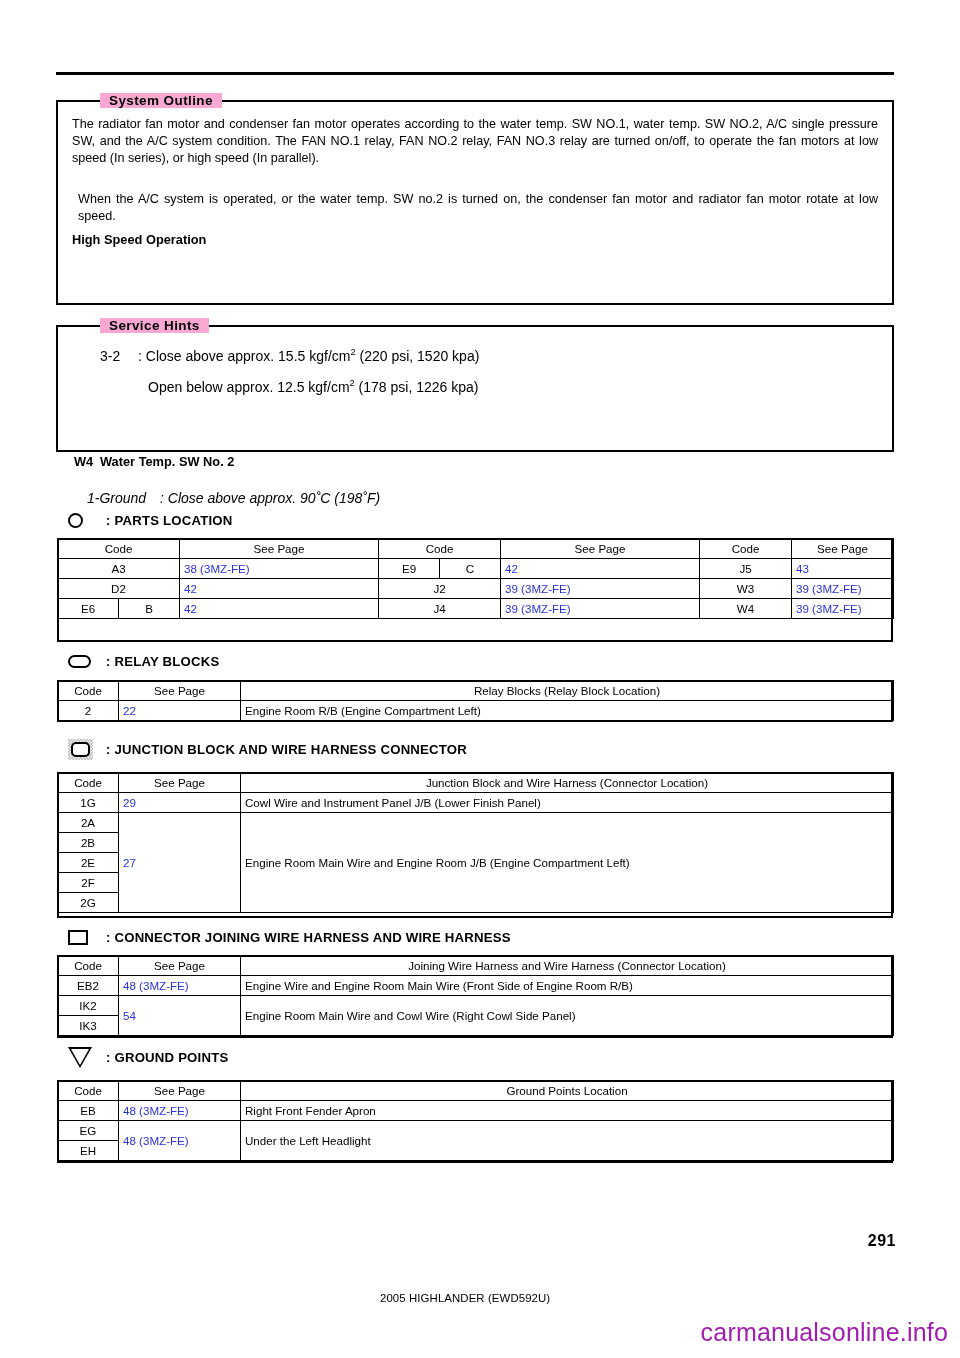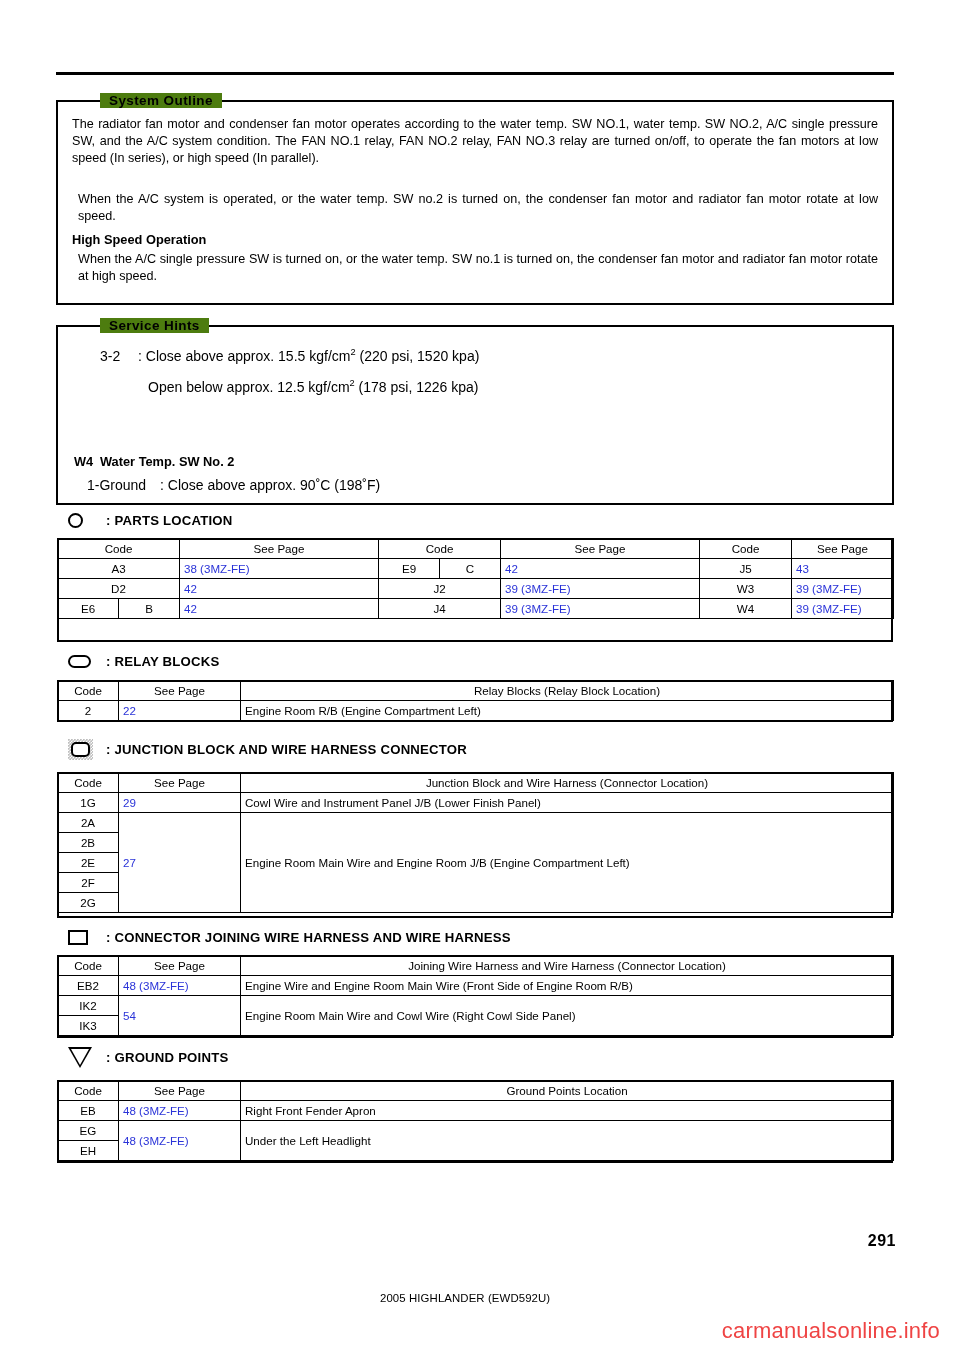--- a/index.html
+++ b/index.html
@@ -37,31 +37,31 @@
   .legend-box {
     position: absolute;
     border: 2px solid #000;
     box-sizing: border-box;
     background: #fff;
   }
   .legend-title {
     position: absolute;
     top: -9px;
     left: 42px;
-    background: #4d7c0f;
+    background: #f9a8d4;
     padding: 0 9px;
     font-size: 13.5px;
     font-weight: bold;
     letter-spacing: 0.4px;
     white-space: nowrap;
   }
   
 
   #system-outline-box { left: 56px; top: 100px; width: 838px; height: 205px; }
-  #service-hints-box  { left: 56px; top: 325px; width: 838px; height: 180px; }
+  #service-hints-box  { left: 56px; top: 325px; width: 838px; height: 127px; }
 
   .para {
     font-size: 12.6px;
     line-height: 17px;
     text-align: justify;
     margin: 0;
   }
   .para-wrap { position: absolute; left: 14px; right: 14px; }
 
   .sub-head {
@@ -204,24 +204,24 @@
   }
   .footer-note {
     position: absolute;
     left: 380px;
     top: 1292px;
     font-size: 11.4px;
     letter-spacing: 0.1px;
   }
   .watermark {
     position: absolute;
-    right: 20px;
+    right: 12px;
     top: 1318px;
-    font-size: 22px;
-    color: #ef4444;
+    font-size: 25px;
+    color: #a21caf;
     letter-spacing: 0.2px;
   }
 </style>
 </head>
 <body>
 
 <div class="page">
 
   <div class="top-rule"></div>
 
@@ -230,43 +230,40 @@
 
     <div class="para-wrap" style="top:14px;">
       <p class="para">The radiator fan motor and condenser fan motor operates according to the water temp. SW NO.1, water temp. SW NO.2, A/C single pressure SW, and the A/C system condition. The FAN NO.1 relay, FAN NO.2 relay, FAN NO.3 relay are turned on/off, to operate the fan motors at low speed (In series), or high speed (In parallel).</p>
     </div>
     <div class="para-wrap" style="top:89px; left:20px; right:14px;">
       <p class="para">When the A/C system is operated, or the water temp. SW no.2 is turned on, the condenser fan motor and radiator fan motor rotate at low speed.</p>
     </div>
     <div class="para-wrap" style="top:130px;">
       <p class="sub-head">High Speed Operation</p>
     </div>
-    <div class="para-wrap" style="top:149px; left:20px; right:14px;">
-      <p class="para">When the A/C single pressure SW is turned on, or the water temp. SW no.1 is turned on, the condenser fan motor and radiator fan motor rotate at high speed.</p>
-    </div>
   </div>
 
   <div class="legend-box" id="service-hints-box">
     <div class="legend-title">Service Hints</div>
 
     <div class="sh-block" style="left:16px; top:16px;">
       <div class="sh-line" style="margin-top:5px; margin-left:26px;">
         <span style="display:inline-block;width:38px;">3-2</span><span>: Close above approx. 15.5 kgf/cm</span><sup>2</sup><span> (220 psi, 1520 kpa)</span>
       </div>
       <div class="sh-line" style="margin-top:15px; margin-left:74px;">
         <span>Open below approx. 12.5 kgf/cm</span><sup>2</sup><span> (178 psi, 1226 kpa)</span>
       </div>
     </div>
 
 
     <div class="sh-block" style="left:16px; top:127px;">
       <div class="sh-title">
         <span class="sh-code">W4</span><span>Water Temp. SW No. 2</span>
       </div>
-      <div class="sh-line" style="margin-top:8px; margin-left:13px;">
+      <div class="sh-line" style="margin-top:21px; margin-left:13px;font-style:italic;">
         <span style="display:inline-block;width:73px;">1-Ground</span><span>: Close above approx. 90˚C (198˚F)</span>
       </div>
     </div>
   </div>
 
   <div class="sec-head" style="left:62px; top:509px;">
     <span class="icon-slot">
         <span class="ic-circle"></span>
       </span>
     <span class="sec-label">: PARTS LOCATION</span>

